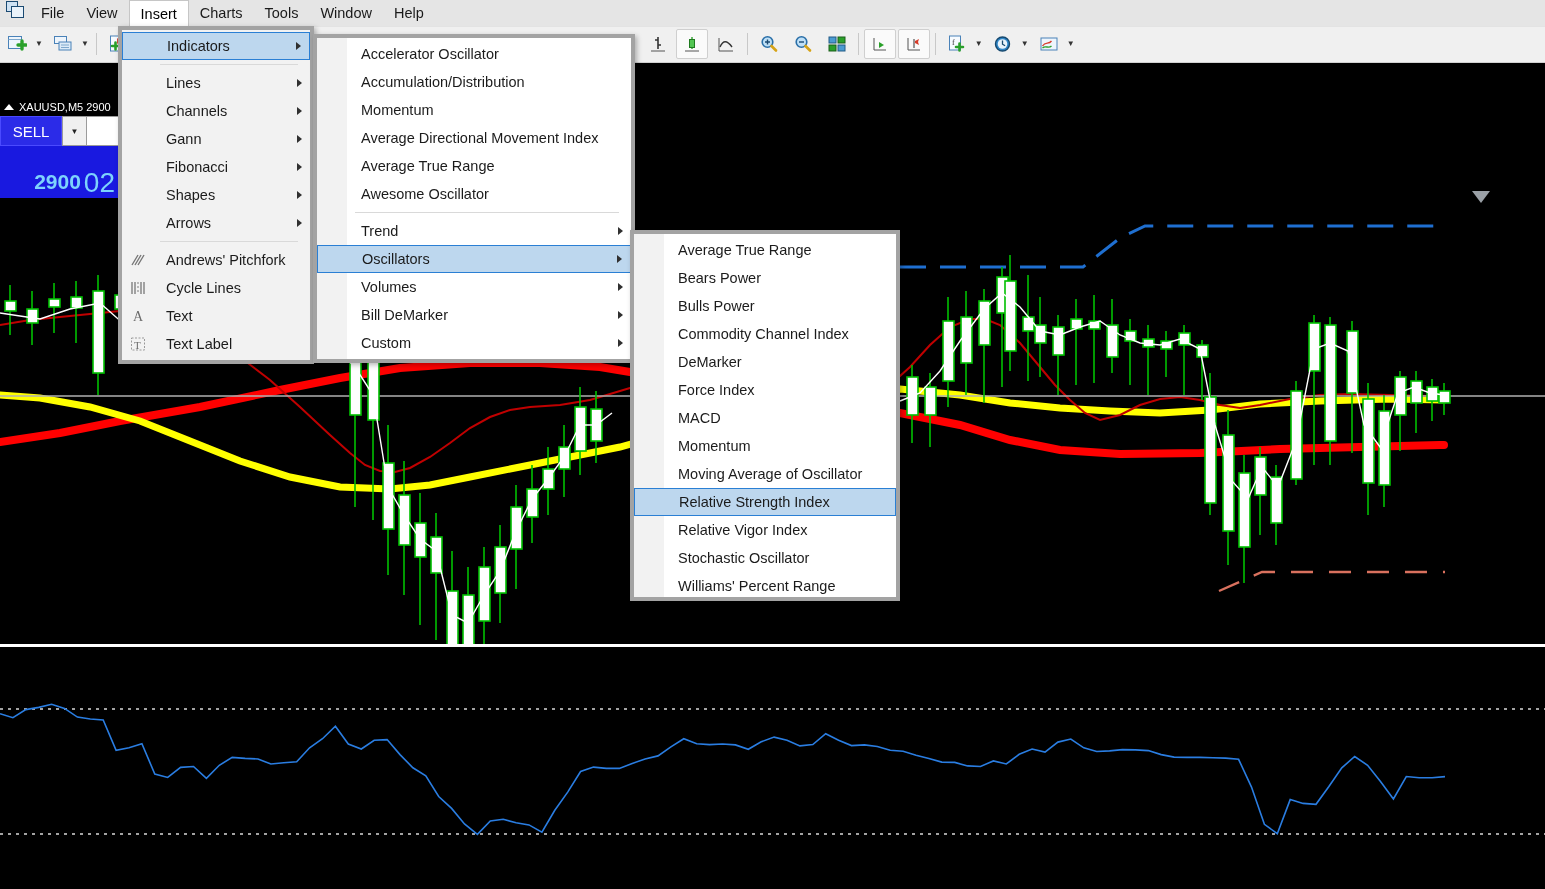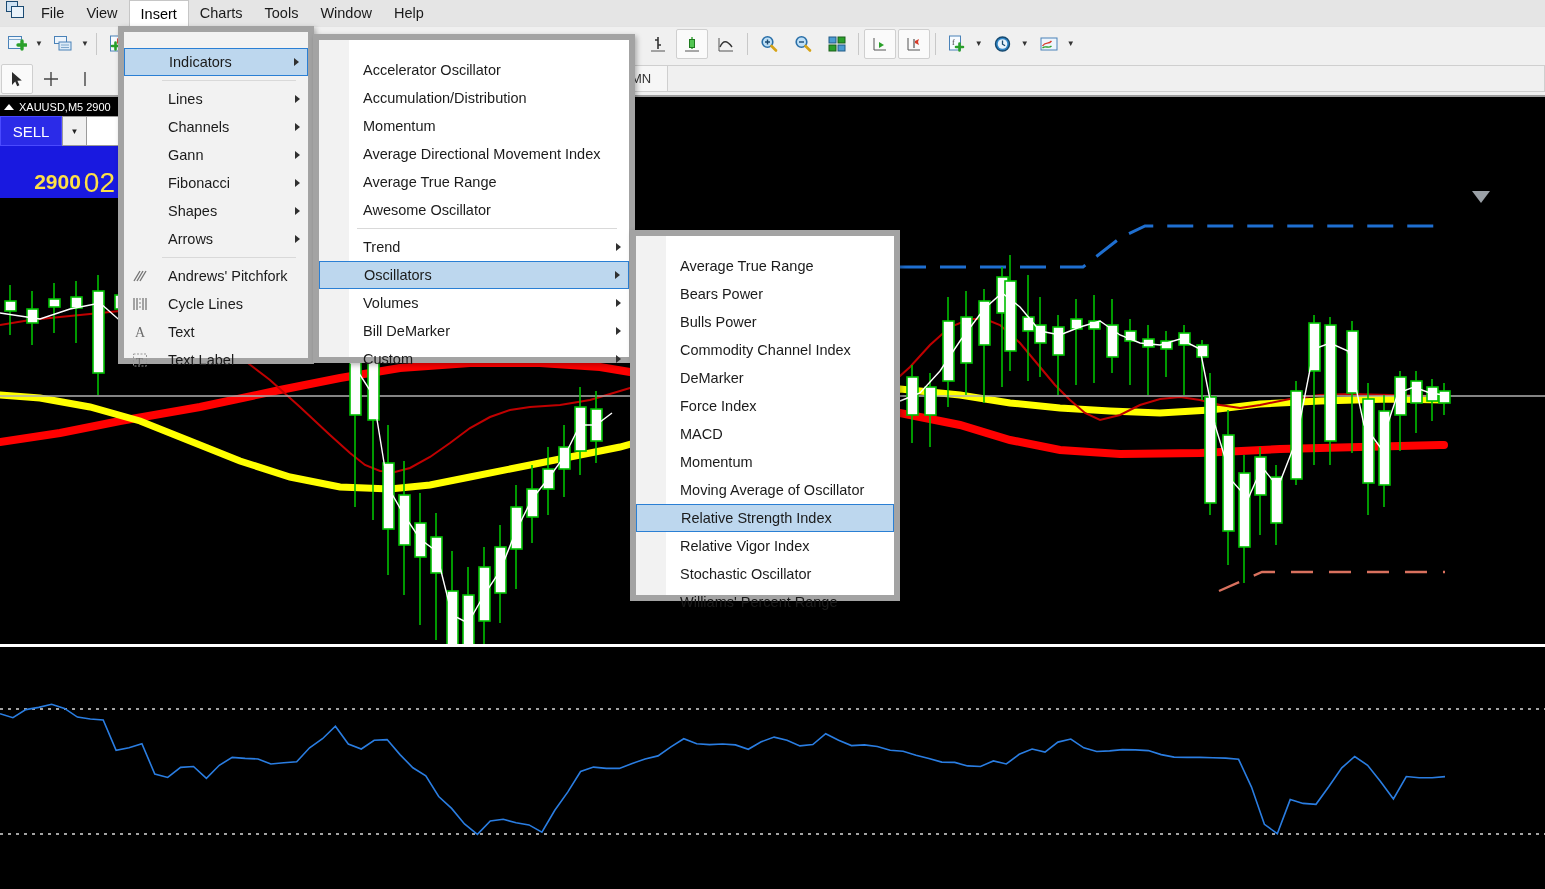--- a/index.html
+++ b/index.html
@@ -93,31 +93,31 @@
     width:62px;background:#2b2be8;color:#ffffff;font-size:15px;
     display:flex;align-items:center;justify-content:center;
     border:1px solid #4a4aff;box-sizing:border-box;
   }
   .vol-drop{
     width:25px;background:#f0f0f0;border:1px solid #9b9b9b;box-sizing:border-box;
     display:flex;align-items:center;justify-content:center;font-size:8px;color:#222;
   }
   .vol-val{flex:1;background:#ffffff;border:1px solid #9b9b9b;border-left:none;box-sizing:border-box;}
   .pricerow{
-    height:50px;background:#1919e0;color:#fde047;display:flex;align-items:flex-end;
+    height:50px;background:#1919e0;color:#7dd3fc;display:flex;align-items:flex-end;
     justify-content:flex-end;padding-right:5px;padding-bottom:2px;
   }
   .p-small{font-size:21px;font-weight:bold;line-height:1;margin-right:3px;margin-bottom:4px;}
   .p-big{font-size:28px;line-height:0.92;font-weight:400;}
 
   
   .popup{
-    position:absolute;background:#f2f2f2;border:6px solid #a3a3a3;
+    position:absolute;background:#f2f2f2;border:4px solid #a3a3a3;
     box-shadow:2px 2px 5px rgba(0,0,0,0.28);
-    z-index:70;padding:16px 0;box-sizing:border-box;
+    z-index:70;padding:2px 0;box-sizing:border-box;
   }
   .popup .gutter{
     position:absolute;left:0;top:0;bottom:0;width:30px;background:#f2f2f2;
   }
   .popup.white{background:#ffffff;}
   .popup.white .gutter{background:#f2f2f2;}
   .mrow{
     position:relative;height:28px;display:flex;align-items:center;
     font-size:14.5px;color:#1b1b1b;cursor:default;white-space:nowrap;
     padding-left:44px;padding-right:26px;z-index:2;
@@ -464,42 +464,20 @@
     <div class="tb-btn">
       <svg class="ico" viewBox="0 0 20 20">
         <rect x="2" y="4" width="16" height="12" fill="#eef5fc" stroke="#4a82b8"></rect>
         <path d="M3.5 12c3-5 6-1 9-5" stroke="#d83c2a" stroke-width="1.3" fill="none"></path>
         <path d="M3.5 14c3-3 6 1 9-2" stroke="#2aa02a" stroke-width="1.3" fill="none"></path>
       </svg>
     </div>
     <div class="tb-caret">▼</div>
   </div>
 
-  <div class="toolbar2">
-    <div class="tb-btn framed">
-      <svg class="ico" viewBox="0 0 20 20">
-        <path d="M5 3l0 13 3.2-3.4 2 4.6 2.2-1-2-4.5 4.4-0.3z" fill="#2b2b2b"></path>
-      </svg>
-    </div>
-    <div class="tb-btn">
-      <svg class="ico" viewBox="0 0 20 20">
-        <path d="M10 3v14M3 10h14" stroke="#444" stroke-width="1.4"></path>
-      </svg>
-    </div>
-    <div class="tb-btn">
-      <svg class="ico" viewBox="0 0 20 20">
-        <path d="M10 3v14" stroke="#444" stroke-width="1.4"></path>
-      </svg>
-    </div>
-
-    <div style="width:510px;height:1px;"></div>
-
-    <div class="tf-btn">MN</div>
-    <div class="tf-rest"></div>
-  </div>
 
   <div class="menubar">
     <div class="app-icon">
       <span class="sq s1"></span>
         <span class="sq s2"></span>
     </div>
     <div class="menu-item">File</div>
     <div class="menu-item">View</div>
     <div class="menu-item active">Insert</div>
     <div class="menu-item">Charts</div>

